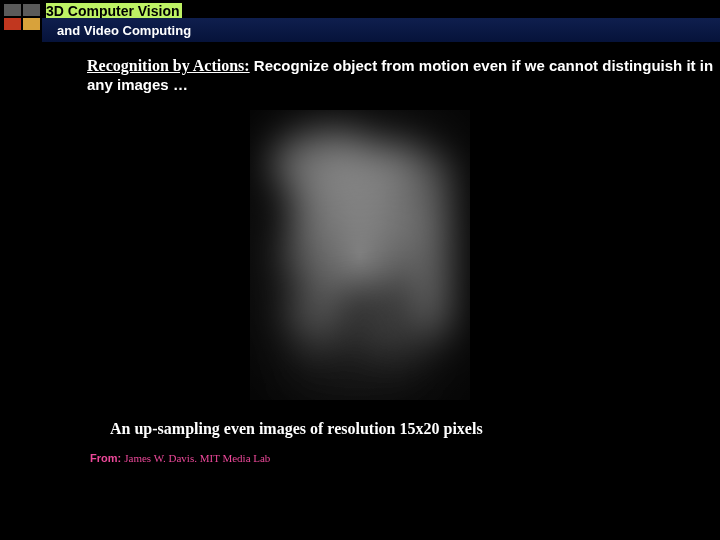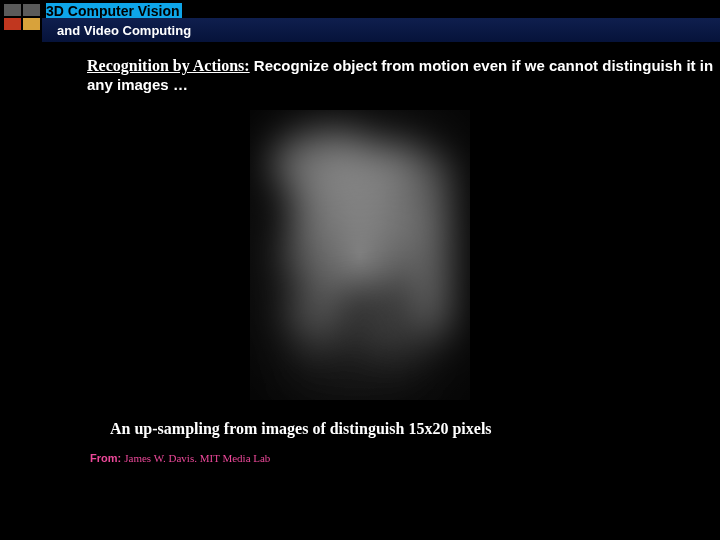--- a/index.html
+++ b/index.html
@@ -1,20 +1,20 @@
 <!DOCTYPE html>
 <html><head>
 <meta charset="utf-8">
 <style>
   * { margin: 0; padding: 0; box-sizing: border-box; }
   html, body { width: 720px; height: 540px; background: #000; font-family: Arial, Helvetica, sans-serif; overflow: hidden; }
   .slide { position: relative; width: 720px; height: 540px; background: #000; color: #fff; }
   .logo-squares { position: absolute; top: 4px; left: 4px; display: grid; grid-template-columns: 17px 17px; grid-template-rows: 12px 12px; gap: 2px; }
   .sq { width: 17px; height: 12px; }
-  .course-title { position: absolute; top: 3px; left: 46px; font-size: 14px; font-weight: bold; color: #000; background: #0ea5e9; padding: 0 2px 0 0; }
+  .course-title { position: absolute; top: 3px; left: 46px; font-size: 14px; font-weight: bold; color: #000; background: #bef264; padding: 0 2px 0 0; }
   .white-strip { position: absolute; top: 0; left: 42px; width: 678px; height: 18px; background: #fff; z-index: -1; }
   .subtitle-bar { position: absolute; top: 18px; left: 42px; width: 678px; height: 24px; background: linear-gradient(to bottom, #0f1f4e, #06133a); display: flex; align-items: center; }
   .subtitle-text { color: #fff; font-size: 13px; font-weight: bold; padding-left: 15px; }
   .slide-title { position: absolute; top: 14px; left: 380px; font-size: 26px; font-weight: bold; color: #000; text-shadow: 1px 0 0 #fff, -1px 0 0 #fff, 0 1px 0 #fff, 0 -1px 0 #fff, 1px 1px 0 #fff, -1px -1px 0 #fff, 1px -1px 0 #fff, -1px 1px 0 #fff; z-index: 5; }
   .body-text { position: absolute; top: 56px; left: 40px; width: 640px; color: #fff; font-size: 15px; line-height: 1.25; margin-left: 47px; }
   .body-lead { font-family: "Times New Roman", Times, serif; font-weight: bold; text-decoration: underline; font-size: 16px; }
   .body-rest { font-weight: bold; }
   .image-box { position: absolute; top: 110px; left: 250px; width: 220px; height: 290px; overflow: hidden; }
   .image-box svg { width: 100%; height: 100%; display: block; }
   .caption { position: absolute; top: 420px; left: 110px; font-family: "Times New Roman", Times, serif; font-weight: bold; font-size: 16px; color: #fff; }
@@ -68,21 +68,21 @@
         <rect x="150" y="40" width="35" height="165" fill="#9f9f9f"></rect>
         <ellipse cx="95" cy="135" rx="70" ry="28" fill="#7d7d7d"></ellipse>
         <ellipse cx="58" cy="185" rx="30" ry="28" fill="#6f6f6f"></ellipse>
         <ellipse cx="130" cy="200" rx="35" ry="32" fill="#555555"></ellipse>
         <ellipse cx="95" cy="238" rx="70" ry="22" fill="#2c2c2c"></ellipse>
       </g>
       <rect x="0" y="0" width="200" height="260" fill="url(#vign)"></rect>
     </svg>
   </div>
 
-  <div class="caption">An up-sampling from images of distinguish 15x20 pixels</div>
+  <div class="caption">An up-sampling even images of resolution 15x20 pixels</div>
 
   <div class="from-line">
     <span class="from-label">From:</span>
     <span> </span>
     <span class="from-value">James W. Davis. MIT Media Lab</span>
   </div>
 
 </div>
 
 </body></html>

